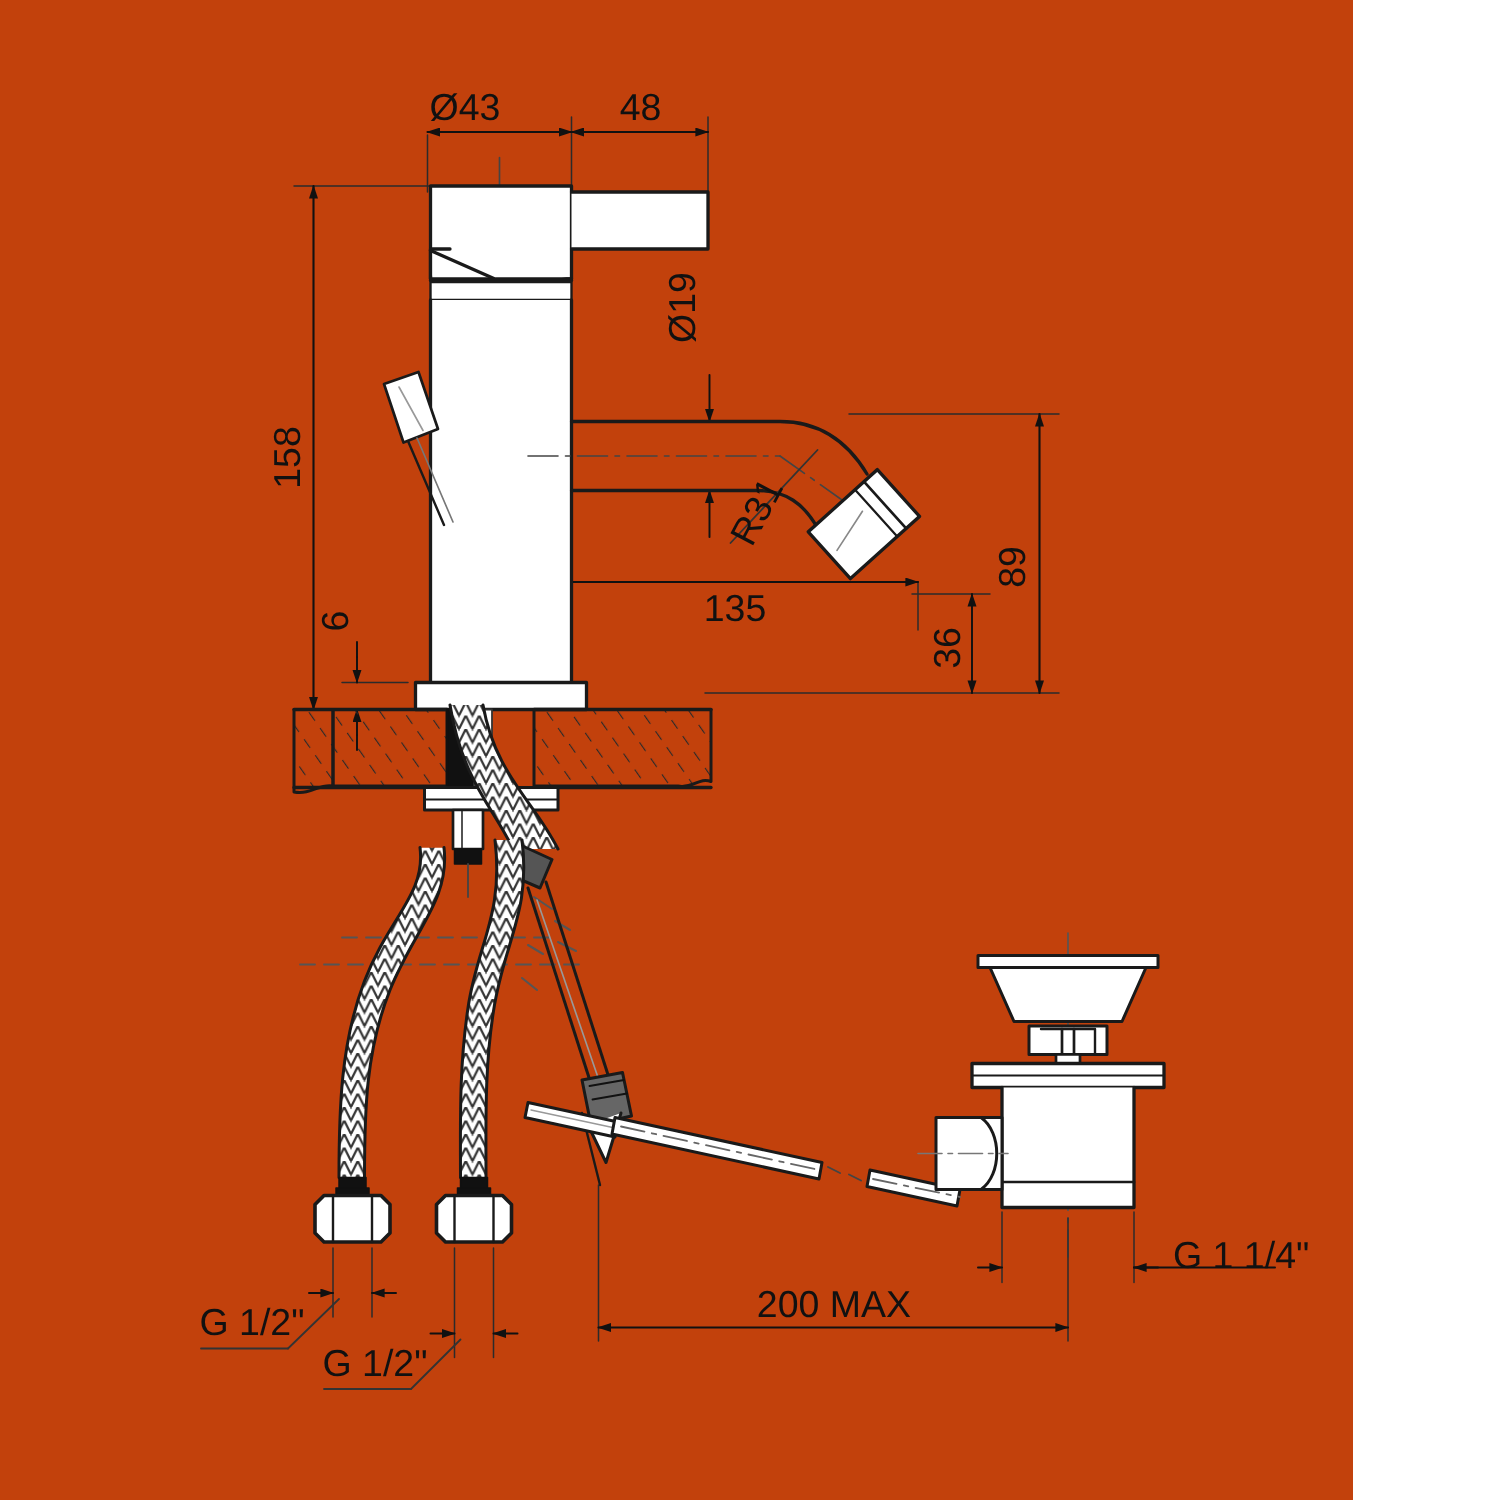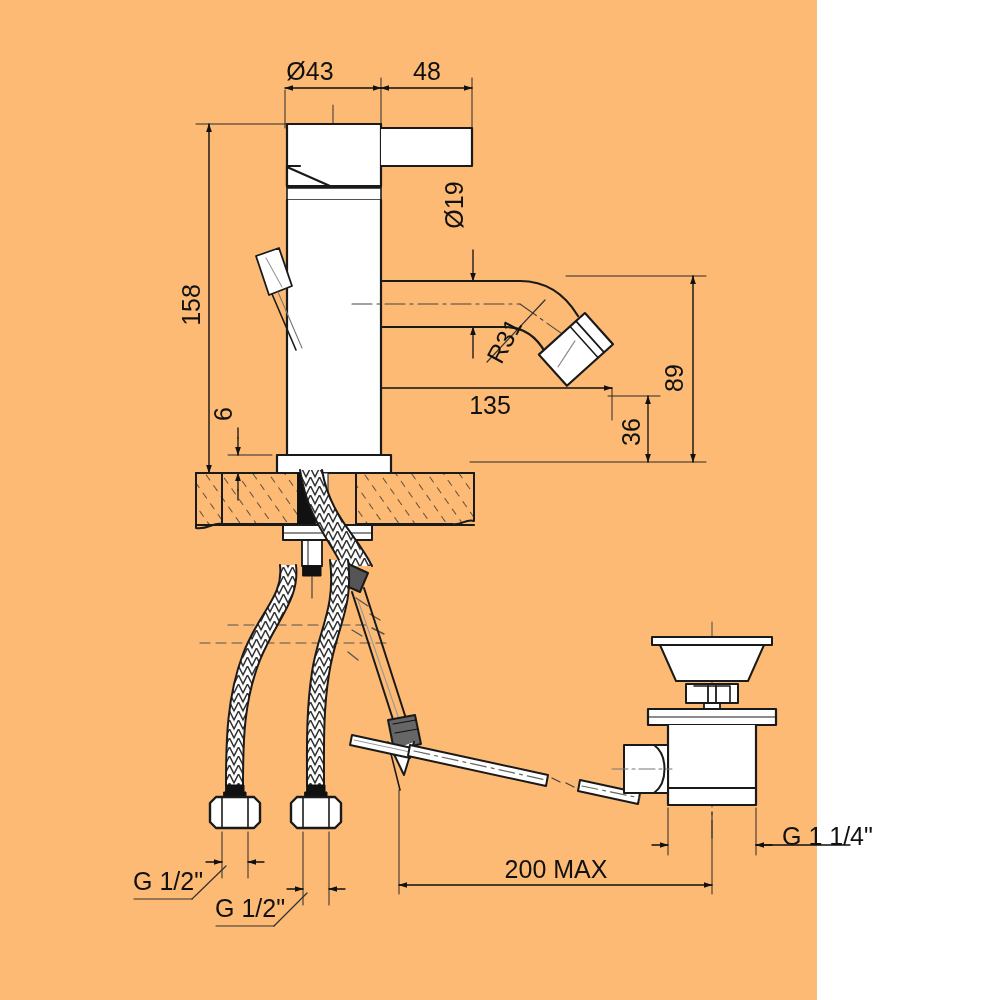--- a/index.html
+++ b/index.html
@@ -1,18 +1,18 @@
 <!DOCTYPE html>
 <html><head>
 <meta charset="utf-8">
 <style>
   html,body{margin:0;padding:0;background:#ffffff;}
   body{width:1000px;height:1000px;overflow:hidden;
        font-family:"Liberation Sans",sans-serif;color:#1a1a1a;}
-  #stage{position:relative;width:817px;height:1000px;background:#fdba74;}
+  #stage{position:relative;width:902px;height:1000px;background:#c2410c;}
   svg{display:block;}
   .dimtext{font-family:"Liberation Sans",sans-serif;font-size:25px;fill:#111111;font-weight:400;}
 </style>
 </head>
 <body>
 
 <div id="stage">
 <svg width="1000" height="1000" viewBox="0 0 1000 1000">
 
   <defs>

